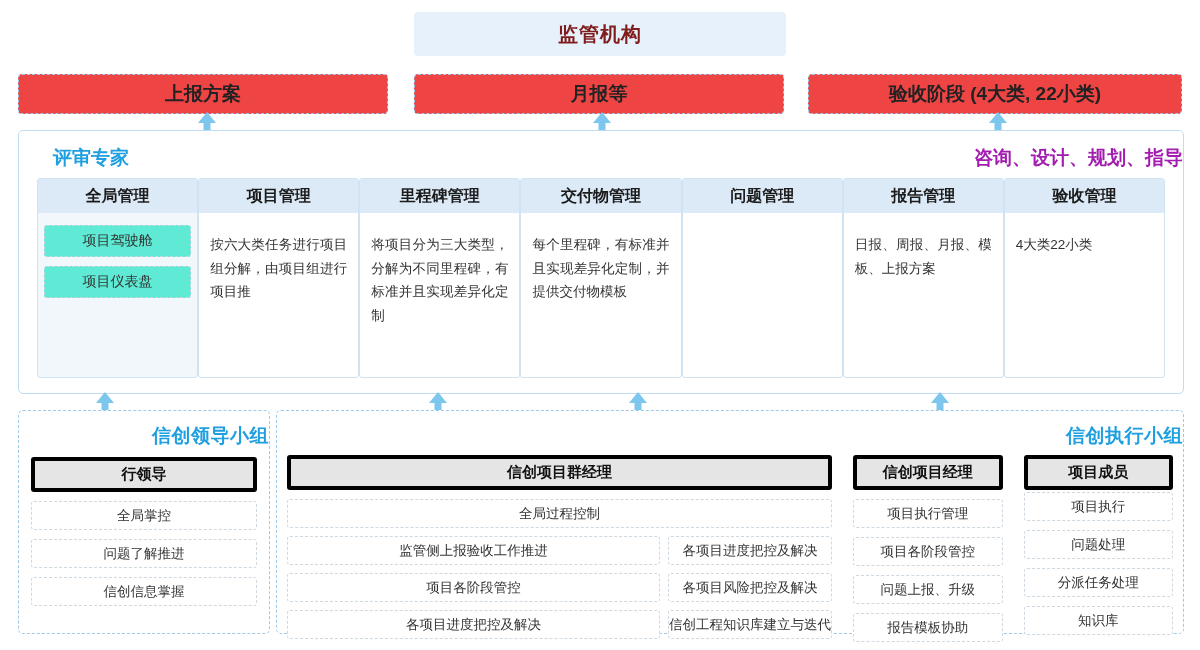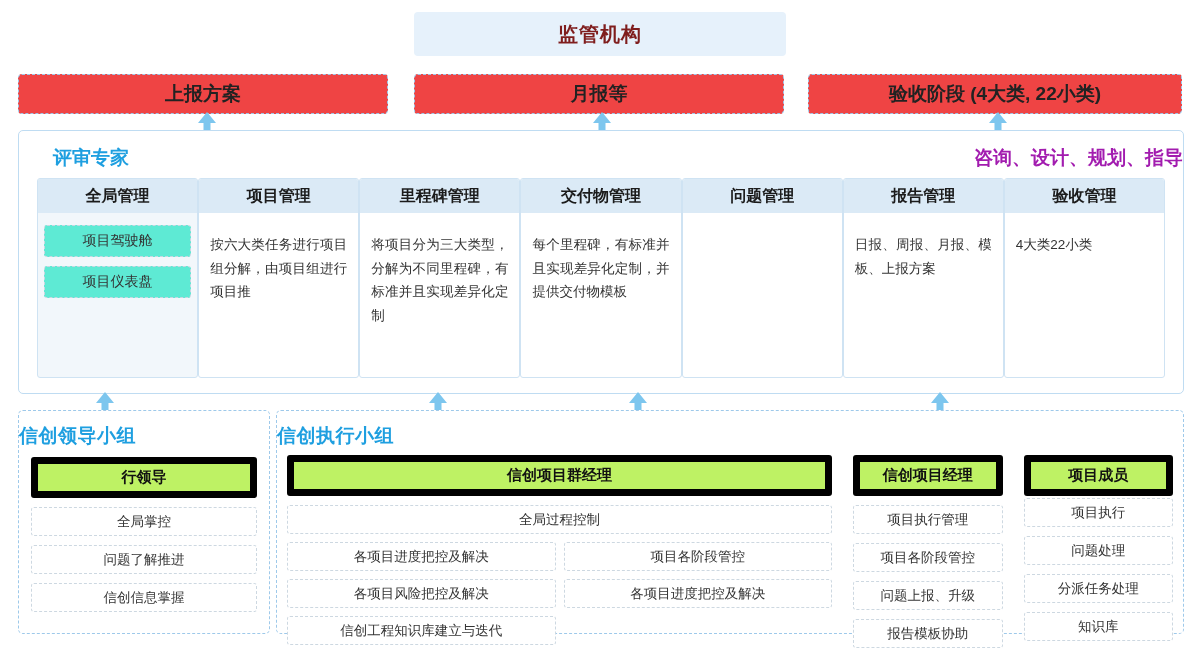--- a/index.html
+++ b/index.html
@@ -176,32 +176,32 @@
     position: absolute;
     left: 276px;
     top: 410px;
     width: 906px;
     height: 222px;
     border: 1px dashed #9ec9ea;
     border-radius: 5px;
     background: #fff;
   }
   .grp-title {
-    text-align: left;
+    text-align: right;
     font-size: 19px;
     font-weight: bold;
     color: #1e9fe0;
     padding-top: 12px;
     letter-spacing: .5px;
   }
   .hdr {
     height: 27px;
-    border: 7px solid #000000;
+    border: 4px solid #000000;
     border-radius: 3px;
-    background: #bef264;
+    background: #e5e5e5;
     display: flex;
     align-items: center;
     justify-content: center;
     font-size: 15px;
     font-weight: bold;
     color: #111;
   }
   .cell {
     height: 27px;
     border: 1px dashed #cdd8e1;
@@ -225,21 +225,21 @@
     top: 44px;
     right: 10px;
     bottom: 8px;
     display: flex;
     gap: 21px;
   }
   .col-pm { flex: 0 0 545px; }
   .col-pm .hdr { margin-bottom: 9px; }
   .pm-grid {
     display: grid;
-    grid-template-columns: 1fr 1fr;
+    grid-template-columns: 1fr;
     gap: 8px 8px;
   }
   .pm-grid .cell.span2 { grid-column: 1 / span 2; }
   .col-mg { flex: 1 1 0; }
   .col-mg .hdr { margin-bottom: 9px; }
   .col-mg .cell { margin-bottom: 9px; }
   .col-mb { flex: 1 1 0; }
   .col-mb .hdr { margin-bottom: 2px; }
   .col-mb .cell { margin-bottom: 9px; }
 </style>
@@ -360,20 +360,21 @@
   </div>
 
   <div class="bottom-right">
     <div class="grp-title">信创执行小组</div>
     <div class="br-inner">
 
       <div class="col-pm">
         <div class="hdr">信创项目群经理</div>
         <div class="pm-grid">
           <div class="cell span2">全局过程控制</div>
+          <div class="cell">监管侧上报验收工作推进</div>
           <div class="cell">各项目进度把控及解决</div>
           <div class="cell">项目各阶段管控</div>
           <div class="cell">各项目风险把控及解决</div>
           <div class="cell">各项目进度把控及解决</div>
           <div class="cell">信创工程知识库建立与迭代</div>
         </div>
       </div>
 
       <div class="col-mg">
         <div class="hdr">信创项目经理</div>

